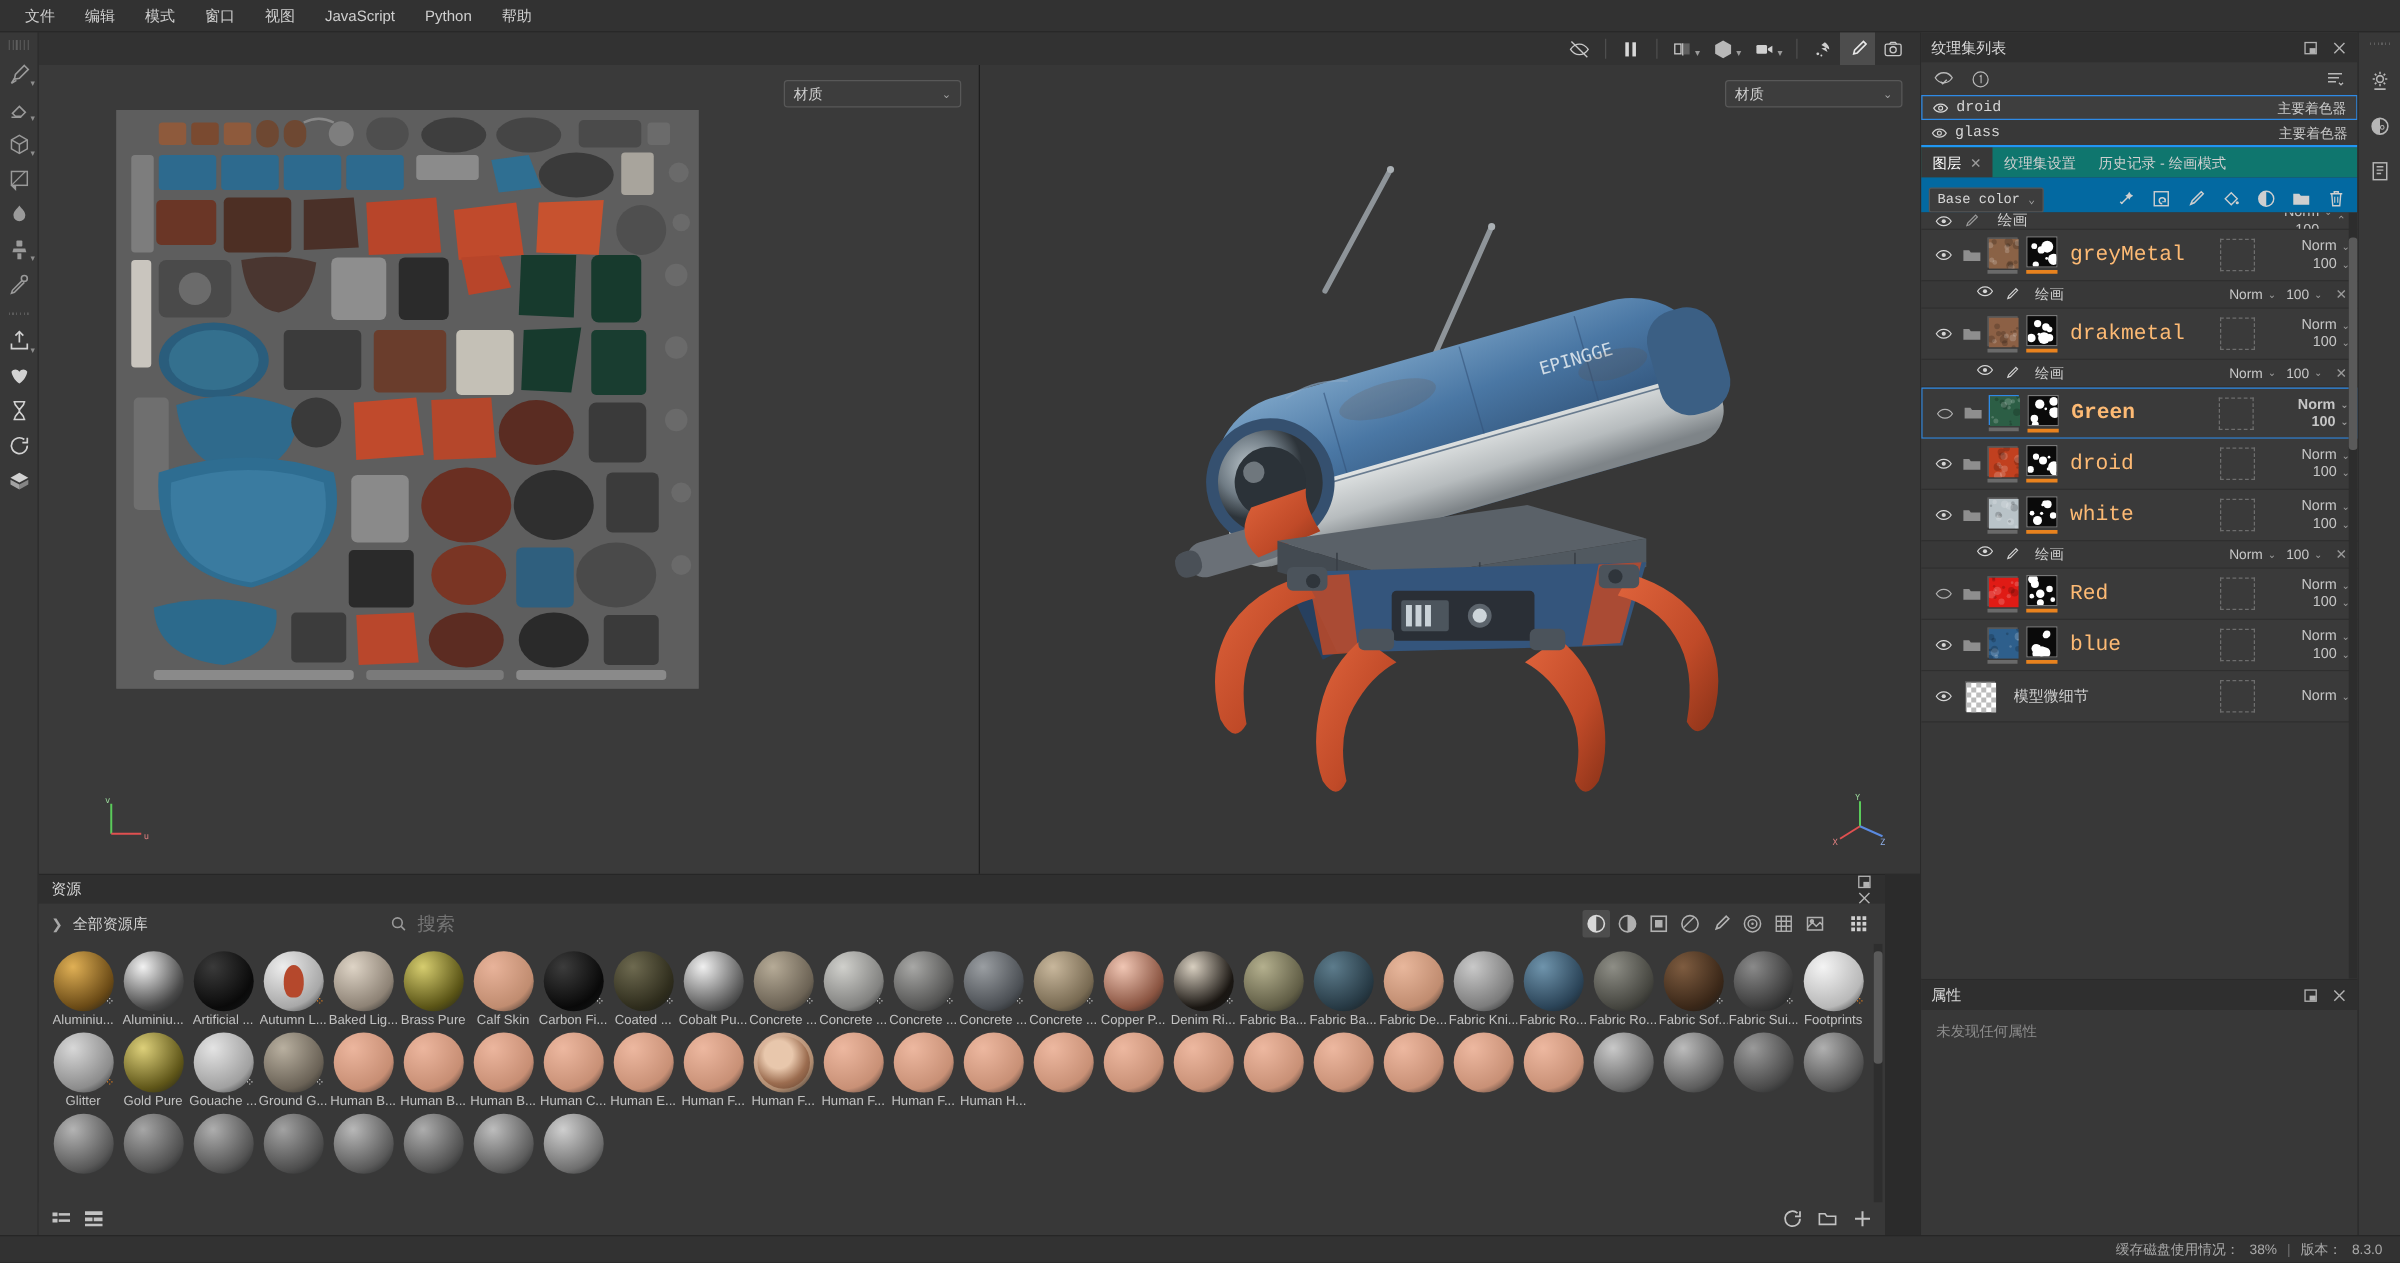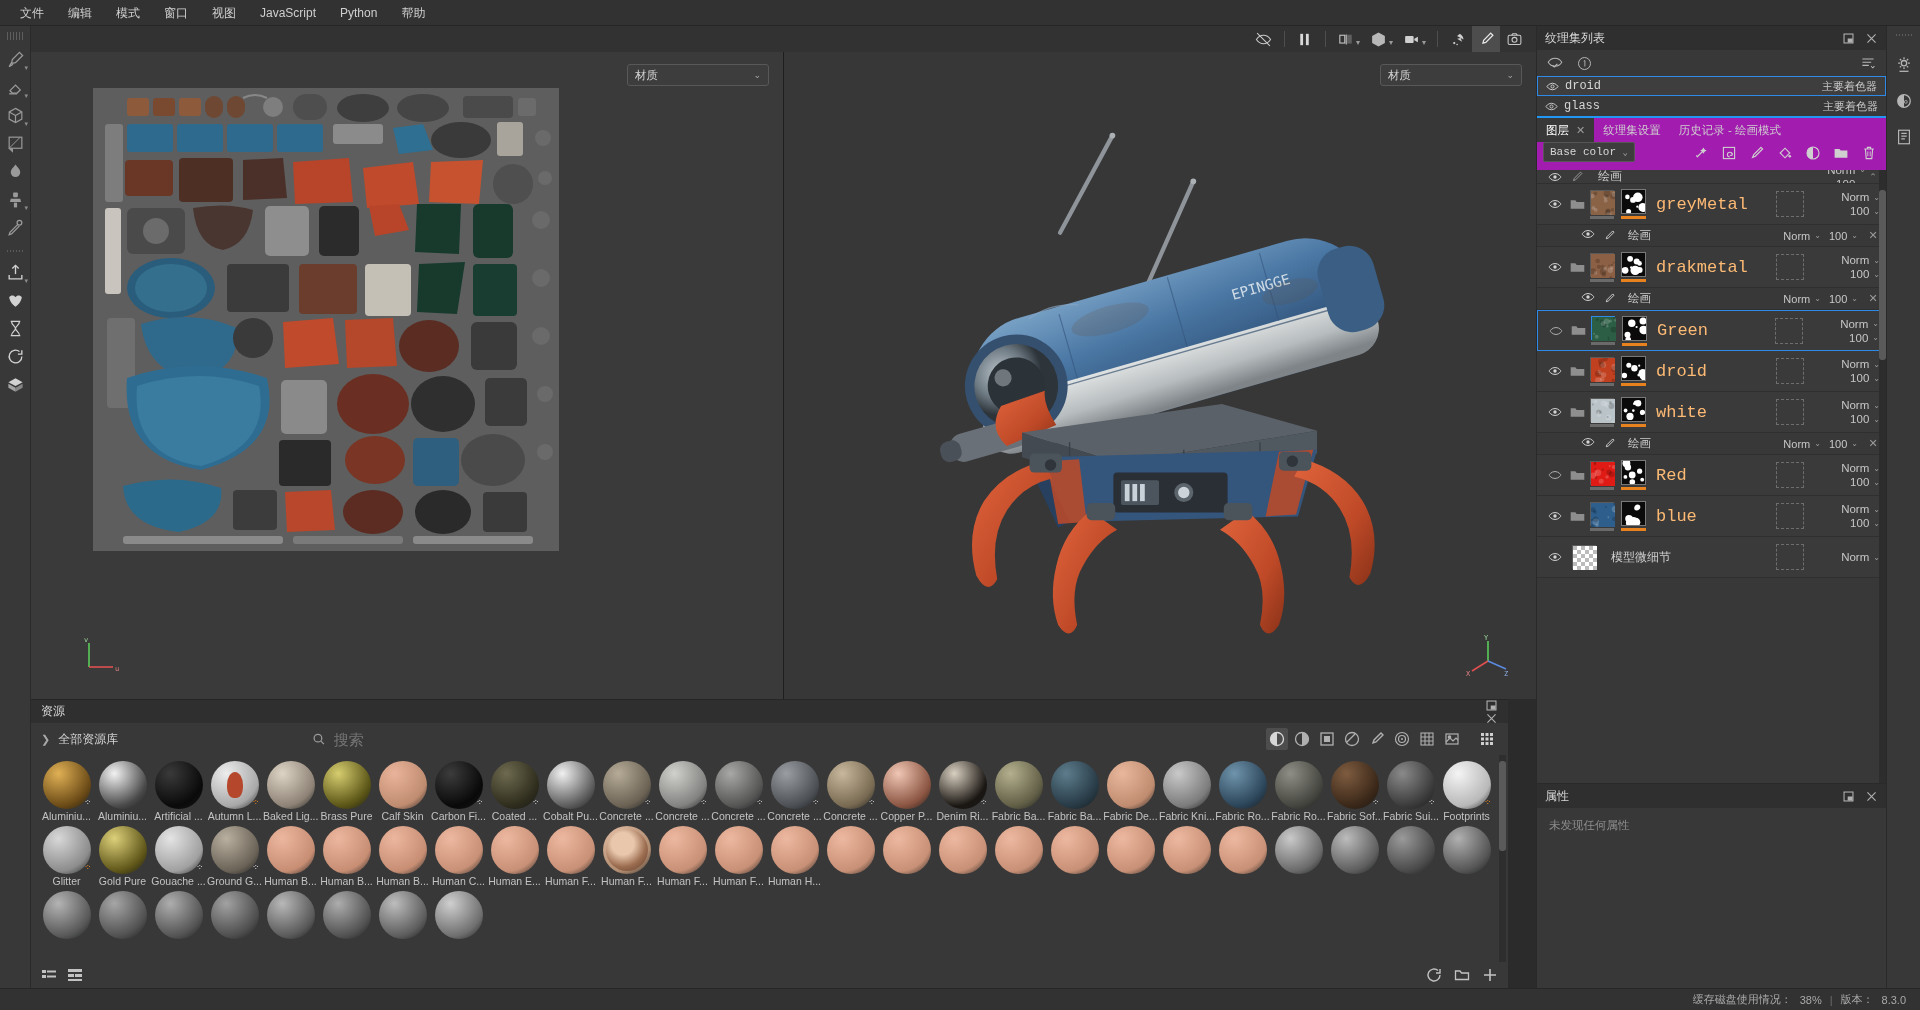--- a/index.html
+++ b/index.html
@@ -108,44 +108,44 @@
   .tsl-toolbar .spacer { flex: 1; }
   .tsl-row {
     height: 20px; display: flex; align-items: center; padding: 0 8px; font-size: 12px;
     font-family: "Liberation Mono","DejaVu Sans Mono",monospace; color: #d6d6d6; justify-content: space-between;
   }
   .tsl-row.sel { border: 1px solid #2e8ae6; background: #3e3e3e; height: 20px;}
   .tsl-row .left { display: flex; align-items: center; gap: 6px; }
   .tsl-row .shader { font-family: "Liberation Sans",sans-serif; font-size: 11px; color: #c9c9c9; }
 
   
-  .tabbar { height: 24px; background: #a21caf; display: flex; align-items: stretch; flex: none; }
+  .tabbar { height: 24px; background: #0f766e; display: flex; align-items: stretch; flex: none; }
   .tab { display: flex; align-items: center; padding: 0 9px; font-size: 11.5px; color: #cfcfcf; gap: 7px; }
   .tab.active { background: #383838; color: #fff; }
   .tab .x { font-size: 11px; color: #9c9c9c; }
 
   
-  .lay-tb { height: 28px; background: #a21caf; display: flex; align-items: flex-start; padding: 0 6px; gap: 6px; flex: none; }
+  .lay-tb { height: 28px; background: #0369a1; display: flex; align-items: flex-end; padding: 0 6px; gap: 6px; flex: none; }
   .chan-dd {
     height: 20px; min-width: 92px; background: #3d3d3d; border: 1px solid #565656; border-radius: 2px;
     display: flex; align-items: center; padding: 0 6px; gap: 6px; font-size: 11px;
     font-family: "Liberation Mono","DejaVu Sans Mono",monospace; color: #d7d7d7;
   }
   .lay-tb .spacer { flex: 1; }
   .lay-tb .tbico { width: 22px; height: 22px; display: flex; align-items: center; justify-content: center; }
   .lay-tb .tbico svg { width: 16px; height: 16px; }
 
   
   .layerlist { flex: 1; overflow: hidden; background: #383838; position: relative; }
   .lrow {
     display: flex; align-items: center; height: 41px; padding: 0 6px 0 8px;
     border-bottom: 1px solid #2f2f2f; position: relative; background: #3a3a3a;
   }
   .lrow.partial { height: 14px; overflow: hidden; border-bottom: 1px solid #2f2f2f; }
-  .lrow.sel { border: 1px solid #2e8ae6; }
+  .lrow.sel { border: 1px solid #2e8ae6; font-weight: bold; }
   .lrow .eye { width: 20px; display: flex; justify-content: center; flex: none;}
   .lrow .foldico { width: 24px; display: flex; justify-content: center; flex: none; }
   .thumb-col { width: 26px; flex: none; display: flex; flex-direction: column; align-items: center; }
   .thumb { width: 24px; height: 24px; border: 1px solid #5a5a5a; background: #555; }
   .thumb.selthumb { border-color: #2e8ae6; }
   .thumb-bar { width: 24px; height: 3px; margin-top: 2px; background: #6a6a6a; }
   .mask-col { width: 28px; flex: none; display: flex; flex-direction: column; align-items: center; margin-left: 4px;}
   .mask { width: 25px; height: 25px; border: 1px solid #787878; background: #0b0b0b; position: relative; overflow:hidden;}
   .mask-bar { width: 25px; height: 3px; margin-top: 2px; background: #e8821e; }
   .lname {

